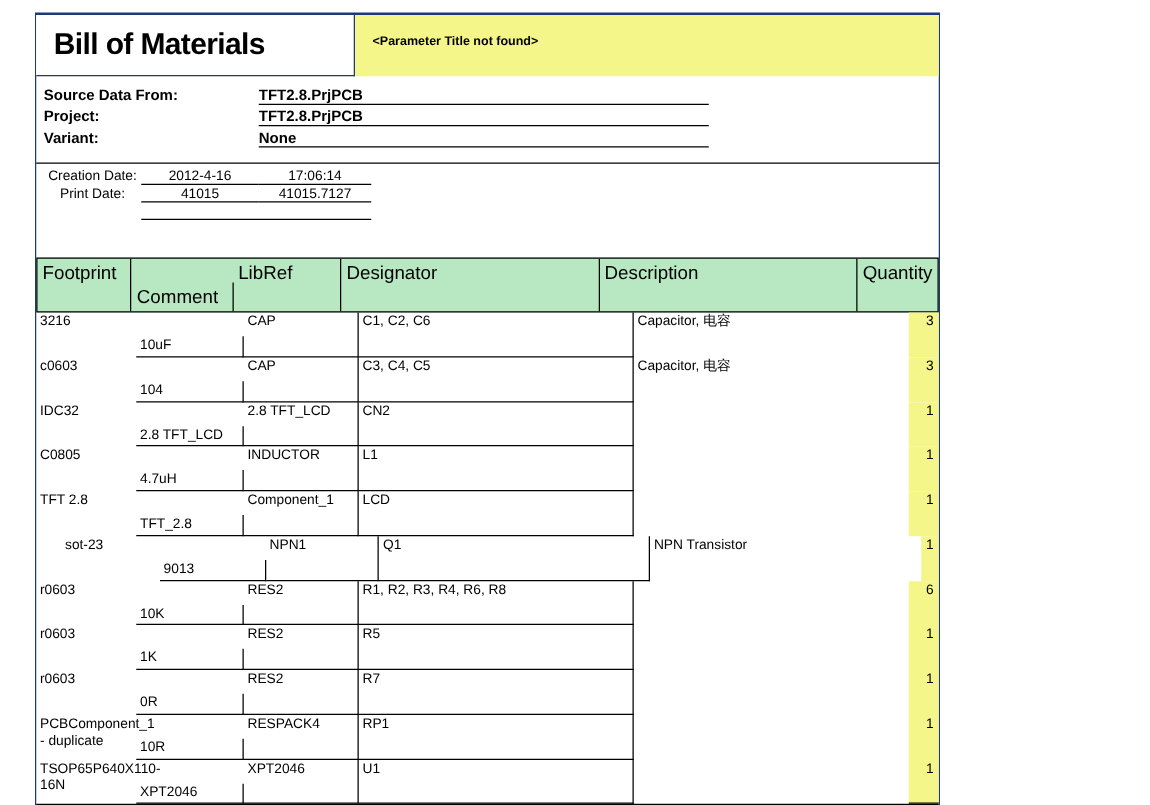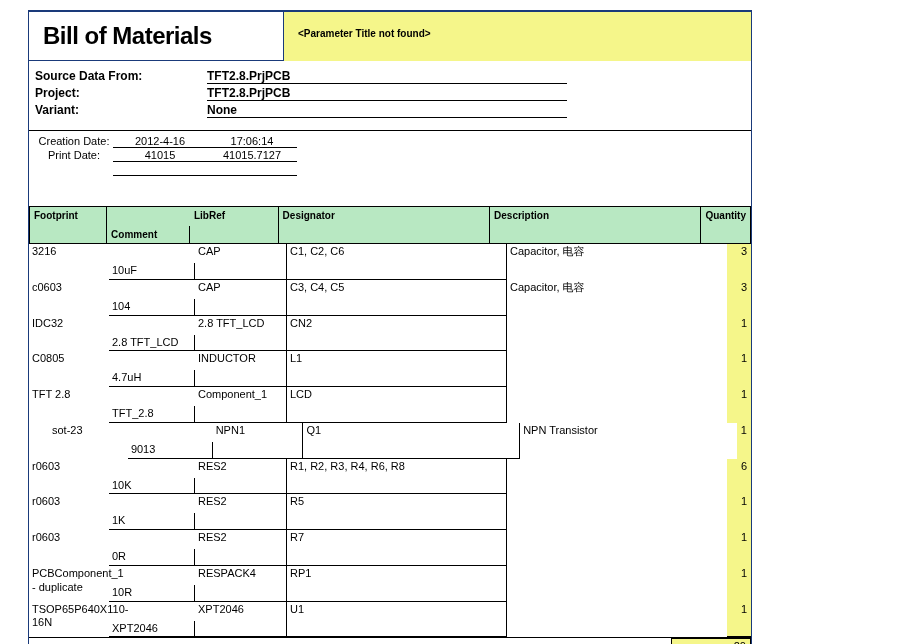--- a/index.html
+++ b/index.html
@@ -14,21 +14,21 @@
     .meta-label { width: 172px; font-weight: bold; font-size: 12px; }
     .meta-value { font-weight: bold; border-bottom: 1px solid #000; font-size: 12px; min-width: 360px; }
     .dates { padding: 4px 6px 4px; border-top: 1px solid #000; margin-top: 6px; text-align: center; }
     .date-row { display: flex; margin-bottom: 1px; }
     .date-label { width: 78px; font-size: 11px; }
     .date-v1 { width: 94px; border-bottom: 1px solid #000; font-size: 11px; }
     .date-v2 { width: 90px; border-bottom: 1px solid #000; font-size: 11px; }
     .underline-bar { margin-left: 78px; width: 184px; border-bottom: 1px solid #000; height: 12px; margin-top: 2px; }
     .table { margin-top: 26px; }
     .th-row { display: flex; background: #b8e8c2; border: 1px solid #000; }
-    .th { font-weight: bold; padding: 3px 4px; border-right: 1px solid #000; font-size: 10px; }
+    .th { font-weight: normal; padding: 3px 4px; border-right: 1px solid #000; font-size: 15px; }
     .w-fp { width: 80px; }
     .w-cm { width: 86px; margin-top: 19px; }
     .w-lr { width: 92px; }
     .w-ds { width: 220px; }
     .w-de { width: 220px; }
     .w-qt { flex: 1; text-align: left; }
     .w-fp.cel, .w-de.cel { border-right: none; }
     .tbody-row { display: flex; align-items: stretch; }
     .cel { padding: 1px 3px; font-size: 11px; border-bottom: 1px solid #000; line-height: 1.25; }
     .cel.nb { border-bottom: none; }

